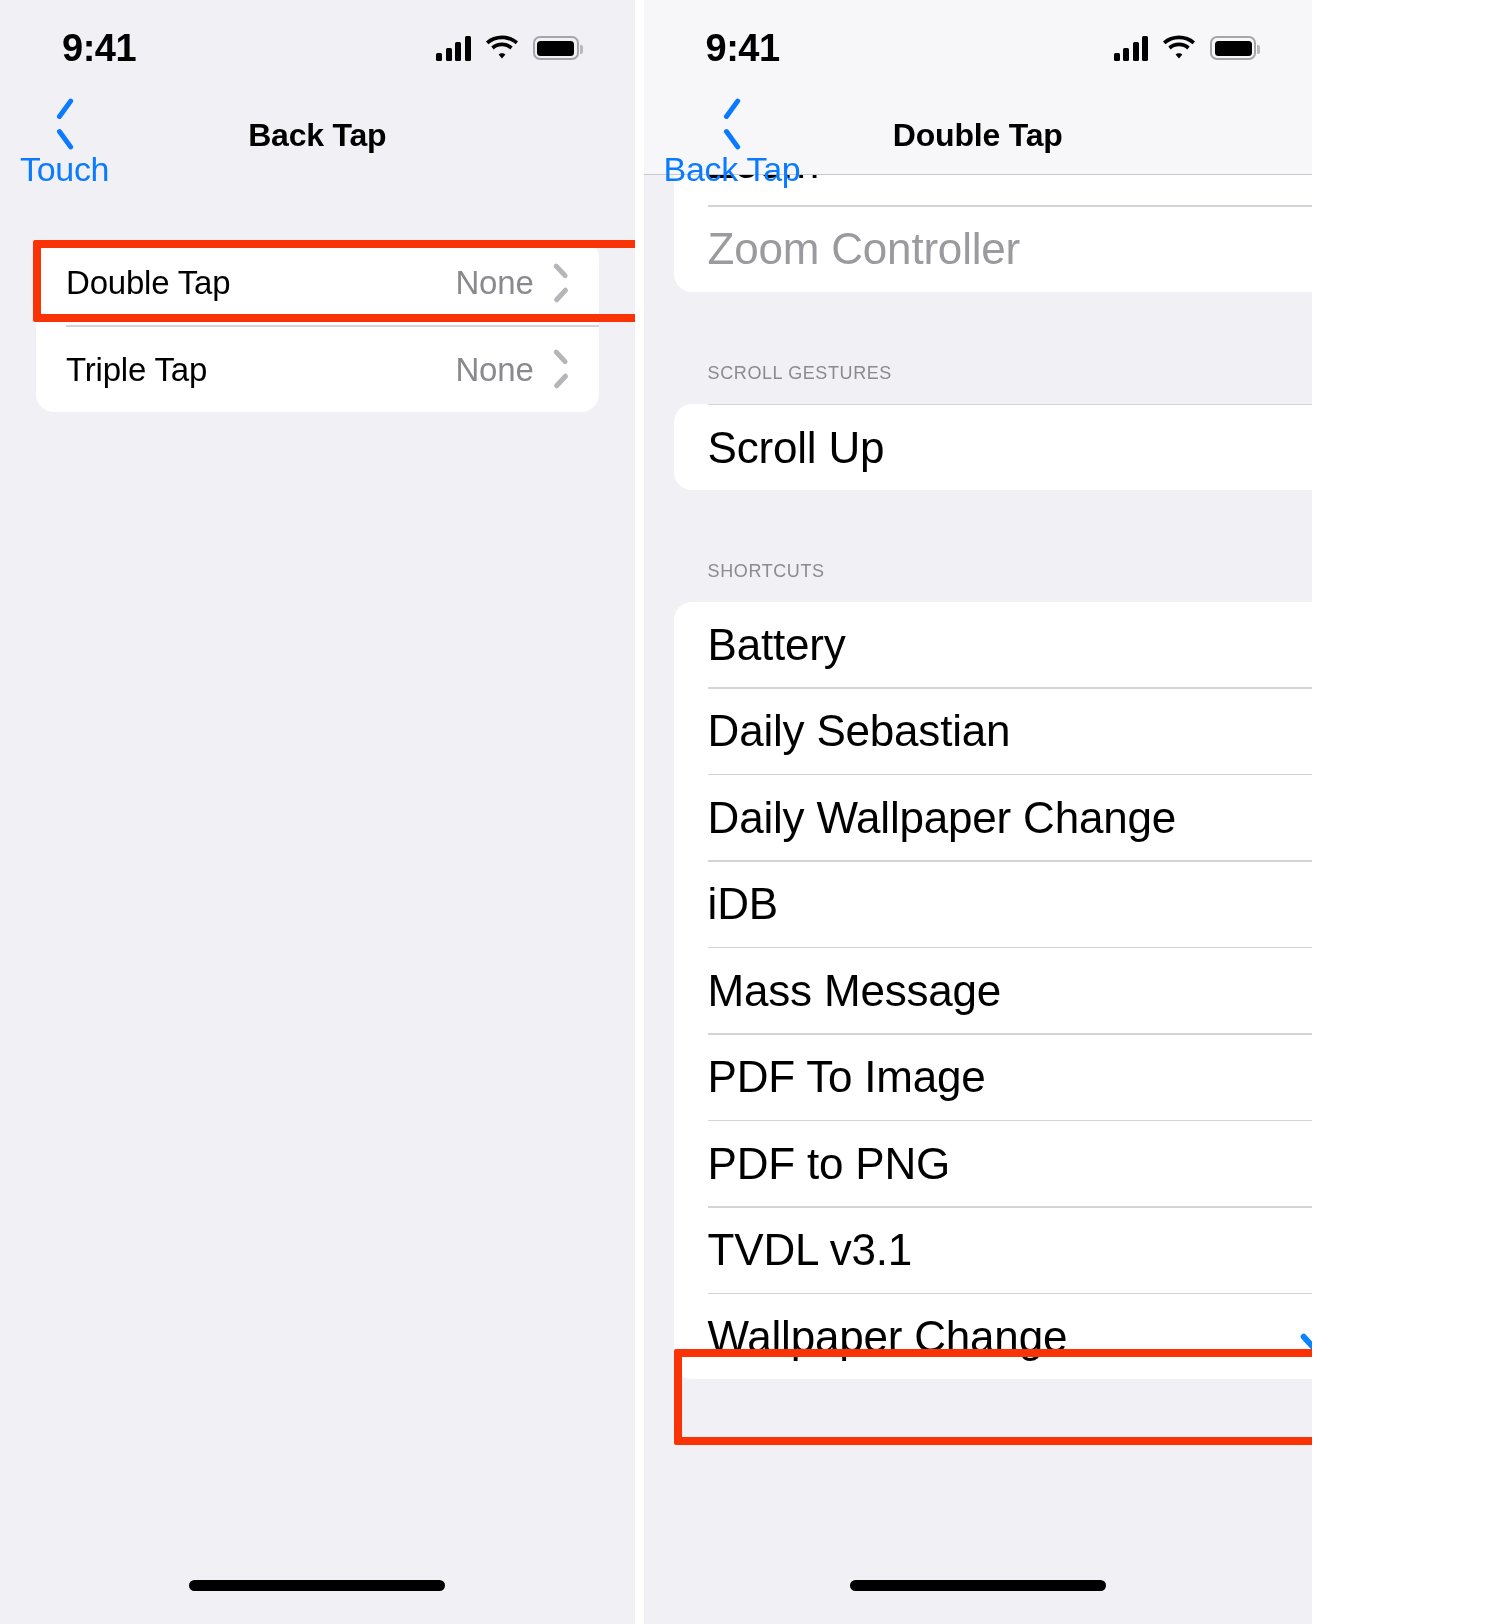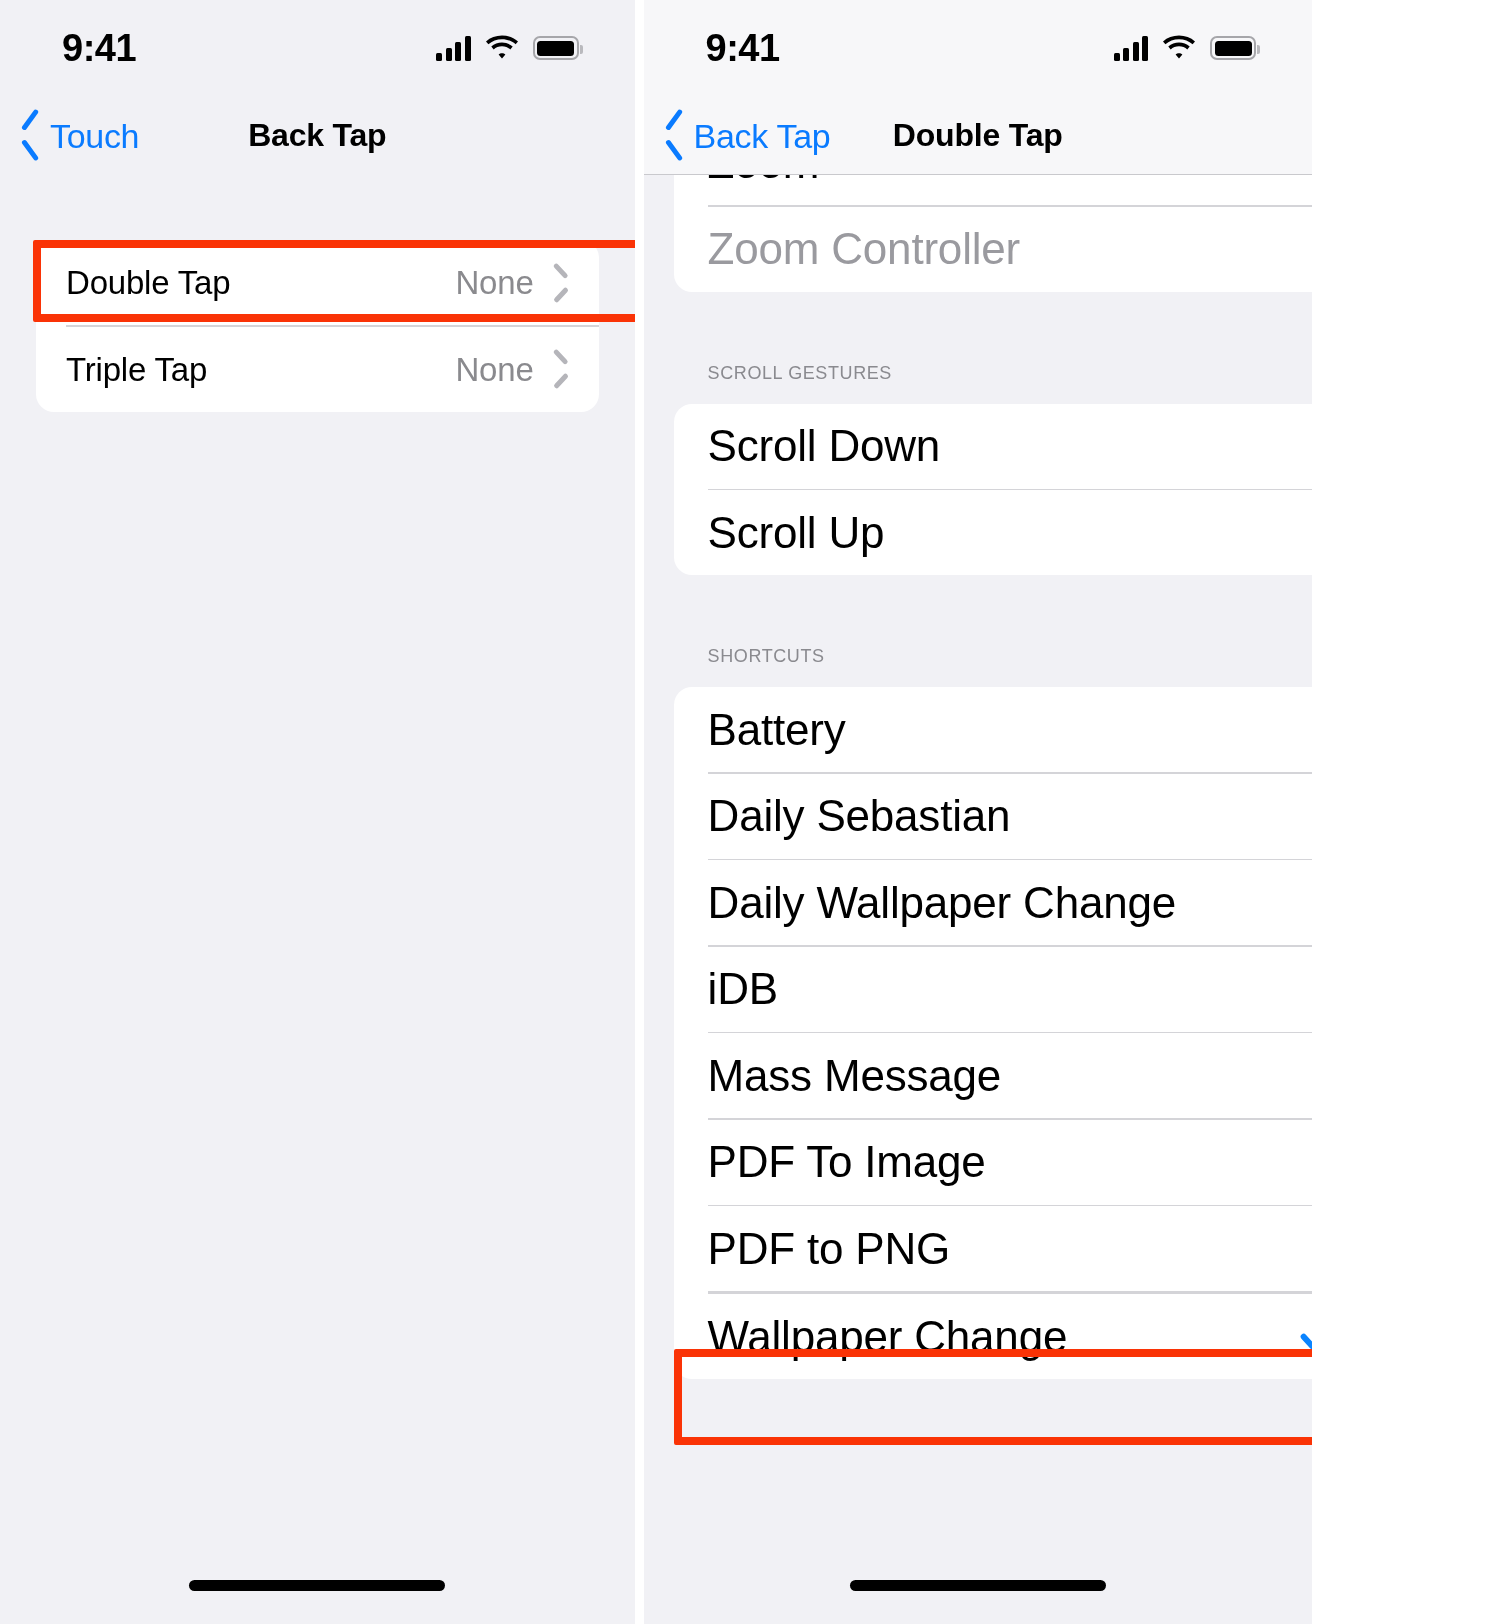--- a/index.html
+++ b/index.html
@@ -37,22 +37,22 @@
   .batt::before{content:"";position:absolute;left:2.5px;top:2.5px;bottom:2.5px;right:2.5px;background:#000;border-radius:3.5px;}
   .batt::after{content:"";position:absolute;right:-6px;top:7px;width:3px;height:9px;background:#b9b9bd;border-radius:0 2px 2px 0;}
 
   
   .navbar{
     position:absolute;top:96px;left:0;right:0;height:79px;
     z-index:35;box-sizing:border-box;
   }
   .phone.right .navbar{background:#f7f7f9;border-bottom:1.5px solid #c9c9cd;}
   .nav-back{
-    position:absolute;left:20px;top:0;height:79px;
-    display:flex;align-items:center;gap:10px;cursor:pointer;
+    position:absolute;left:20px;top:12px;height:79px;
+    display:flex;align-items:center;gap:10px;cursor:pointer;flex-direction:column;
   }
   .phone.right .nav-back{left:752px;}
   .chev-left{width:20px;height:34px;position:relative;flex:none;}
   .chev-left::before,.chev-left::after{
     content:"";position:absolute;left:3px;width:24px;height:5px;
     background:#0a7bff;border-radius:3px;
   }
   .chev-left::before{top:8px;transform:rotate(-54deg);transform-origin:left center;}
   .chev-left::after{top:19px;transform:rotate(54deg);transform-origin:left center;}
   .nav-back-label{font-size:34px;color:#0a7bff;line-height:1;letter-spacing:-0.3px;}
@@ -196,23 +196,20 @@
         <div class="sep"></div>
         <div class="row">
           <span class="row-label dim">Zoom Controller</span>
         </div>
       </div>
 
       <div style="height:72px"></div>
       <div class="sec-head">SCROLL GESTURES</div>
       <div style="height:22px"></div>
       <div class="card">
-        <div class="row">
-          <span class="row-label">Scroll Down</span>
-        </div>
         <div class="sep"></div>
         <div class="row">
           <span class="row-label">Scroll Up</span>
         </div>
       </div>
 
       <div style="height:72px"></div>
       <div class="sec-head">SHORTCUTS</div>
       <div style="height:22px"></div>
       <div class="card">
@@ -245,20 +242,23 @@
         <div class="row">
           <span class="row-label">PDF To Image</span>
         </div>
         <div class="sep"></div>
 
         <div class="row">
           <span class="row-label">PDF to PNG</span>
         </div>
         <div class="sep"></div>
 
+        <div class="row">
+          <span class="row-label">TVDL v3.1</span>
+        </div>
         <div class="sep"></div>
 
         <div class="row">
           <span class="row-label">Wallpaper Change</span>
           <span class="check"></span>
         </div>
 
       </div>
       <div style="height:80px"></div>
     </div>

